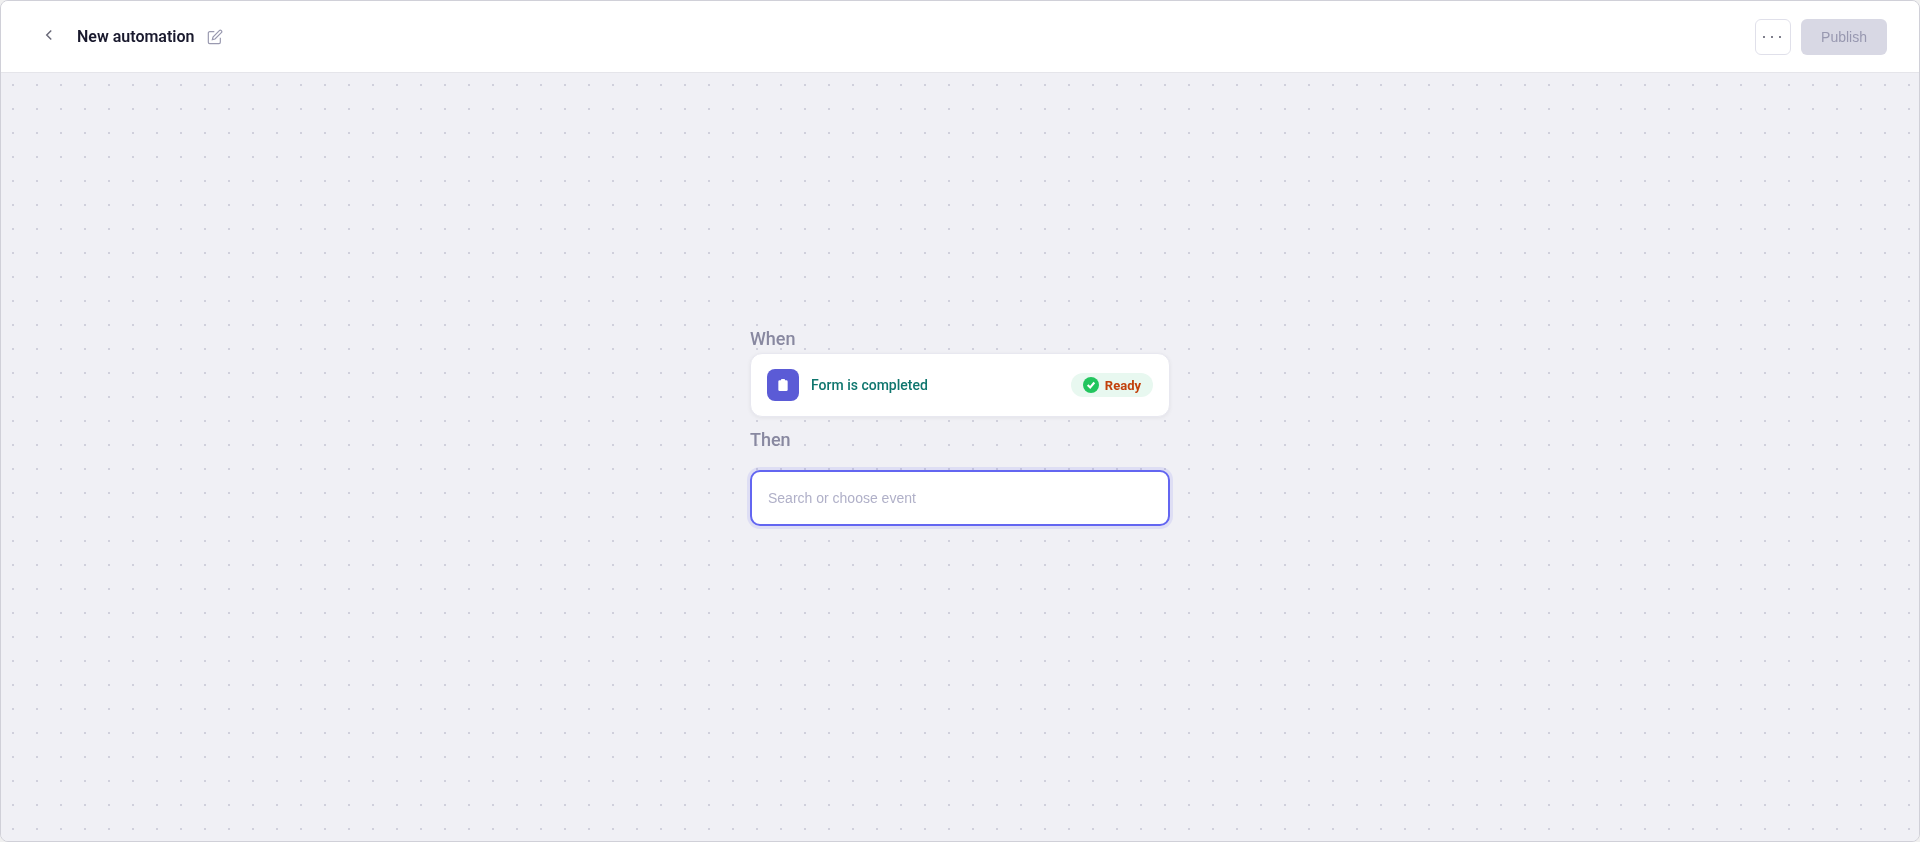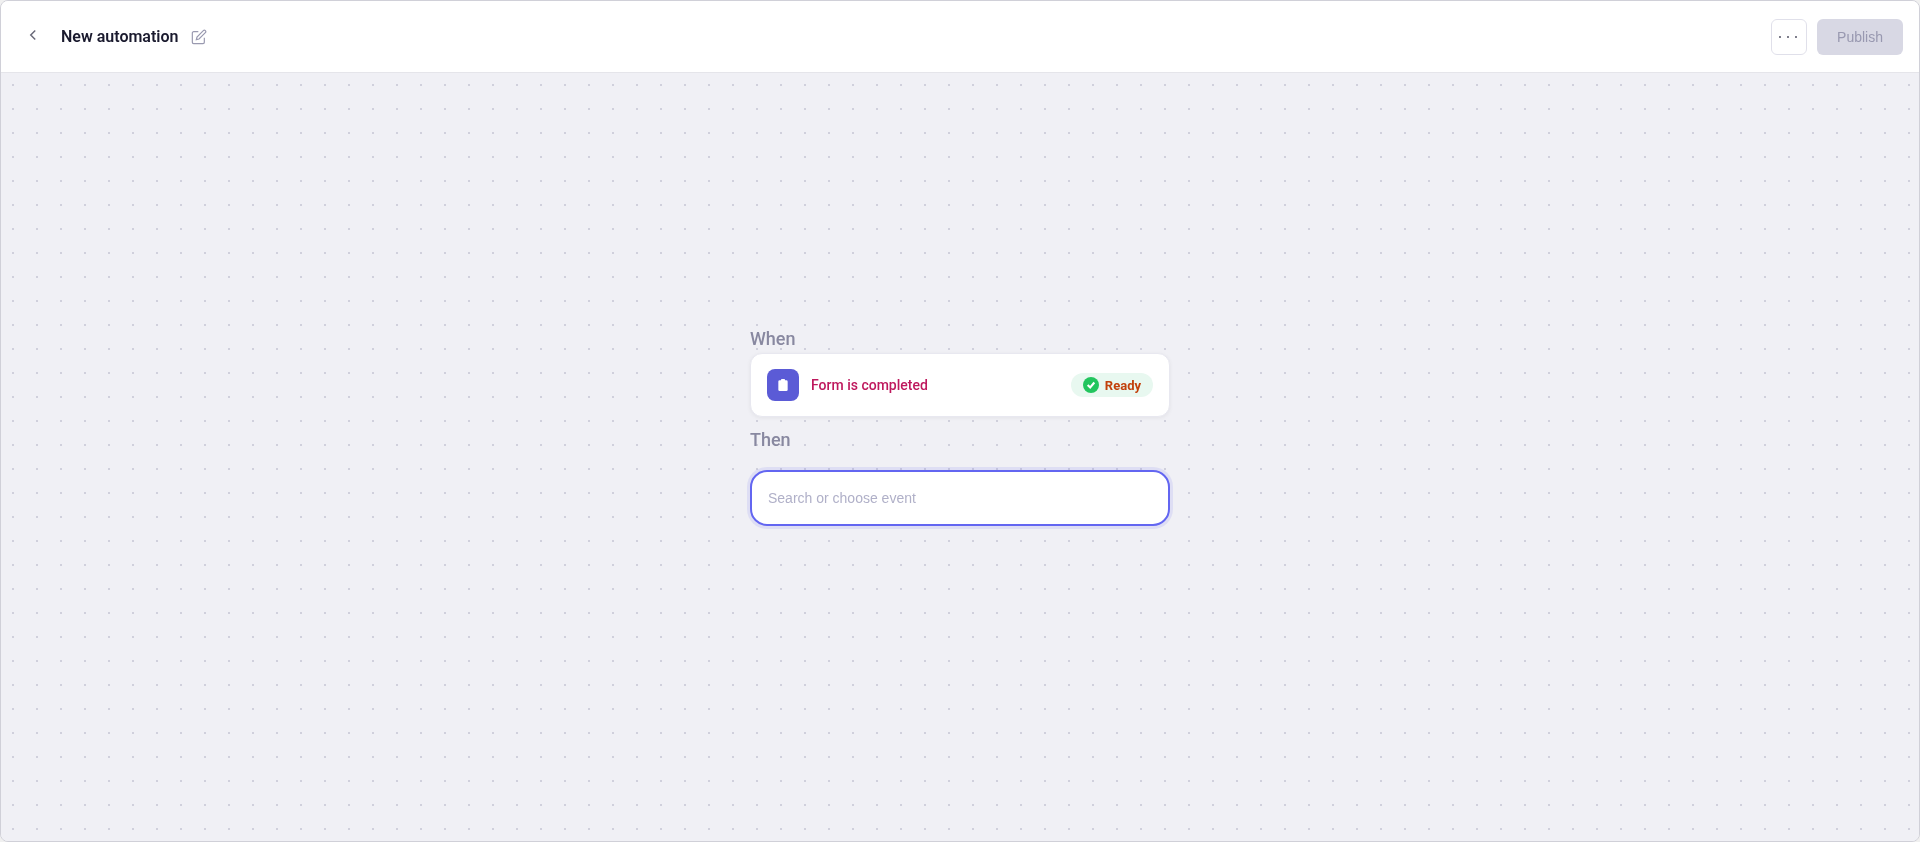--- a/index.html
+++ b/index.html
@@ -24,21 +24,21 @@
     }
 
     
     .header {
       display: flex;
       align-items: center;
       justify-content: space-between;
       height: 72px;
       background: #ffffff;
       border-bottom: 1px solid #e5e5ea;
-      padding: 0 16px;
+      padding: 0 32px;
       flex-shrink: 0;
     }
 
     .header-left {
       display: flex;
       align-items: center;
       gap: 12px;
     }
 
     .back-button {
@@ -183,21 +183,21 @@
 
     .trigger-icon svg {
       width: 16px;
       height: 16px;
       fill: #ffffff;
     }
 
     .trigger-label {
       font-size: 14px;
       font-weight: 500;
-      color: #be185d;
+      color: #0f766e;
     }
 
     .ready-badge {
       display: flex;
       align-items: center;
       gap: 6px;
       background: #e8f8f0;
       border-radius: 20px;
       padding: 4px 12px;
     }
@@ -231,21 +231,21 @@
     .then-section {
       display: flex;
       flex-direction: column;
       gap: 16px;
     }
 
     .search-card {
       width: 420px;
       height: 56px;
       background: #ffffff;
-      border-radius: 17px;
+      border-radius: 10px;
       border: 2px solid #6366f1;
       display: flex;
       align-items: center;
       padding: 0 16px;
       box-shadow: 0 0 0 3px rgba(99, 102, 241, 0.12);
     }
 
     .search-input-fake {
       font-size: 14px;
       color: #b0b0c8;

